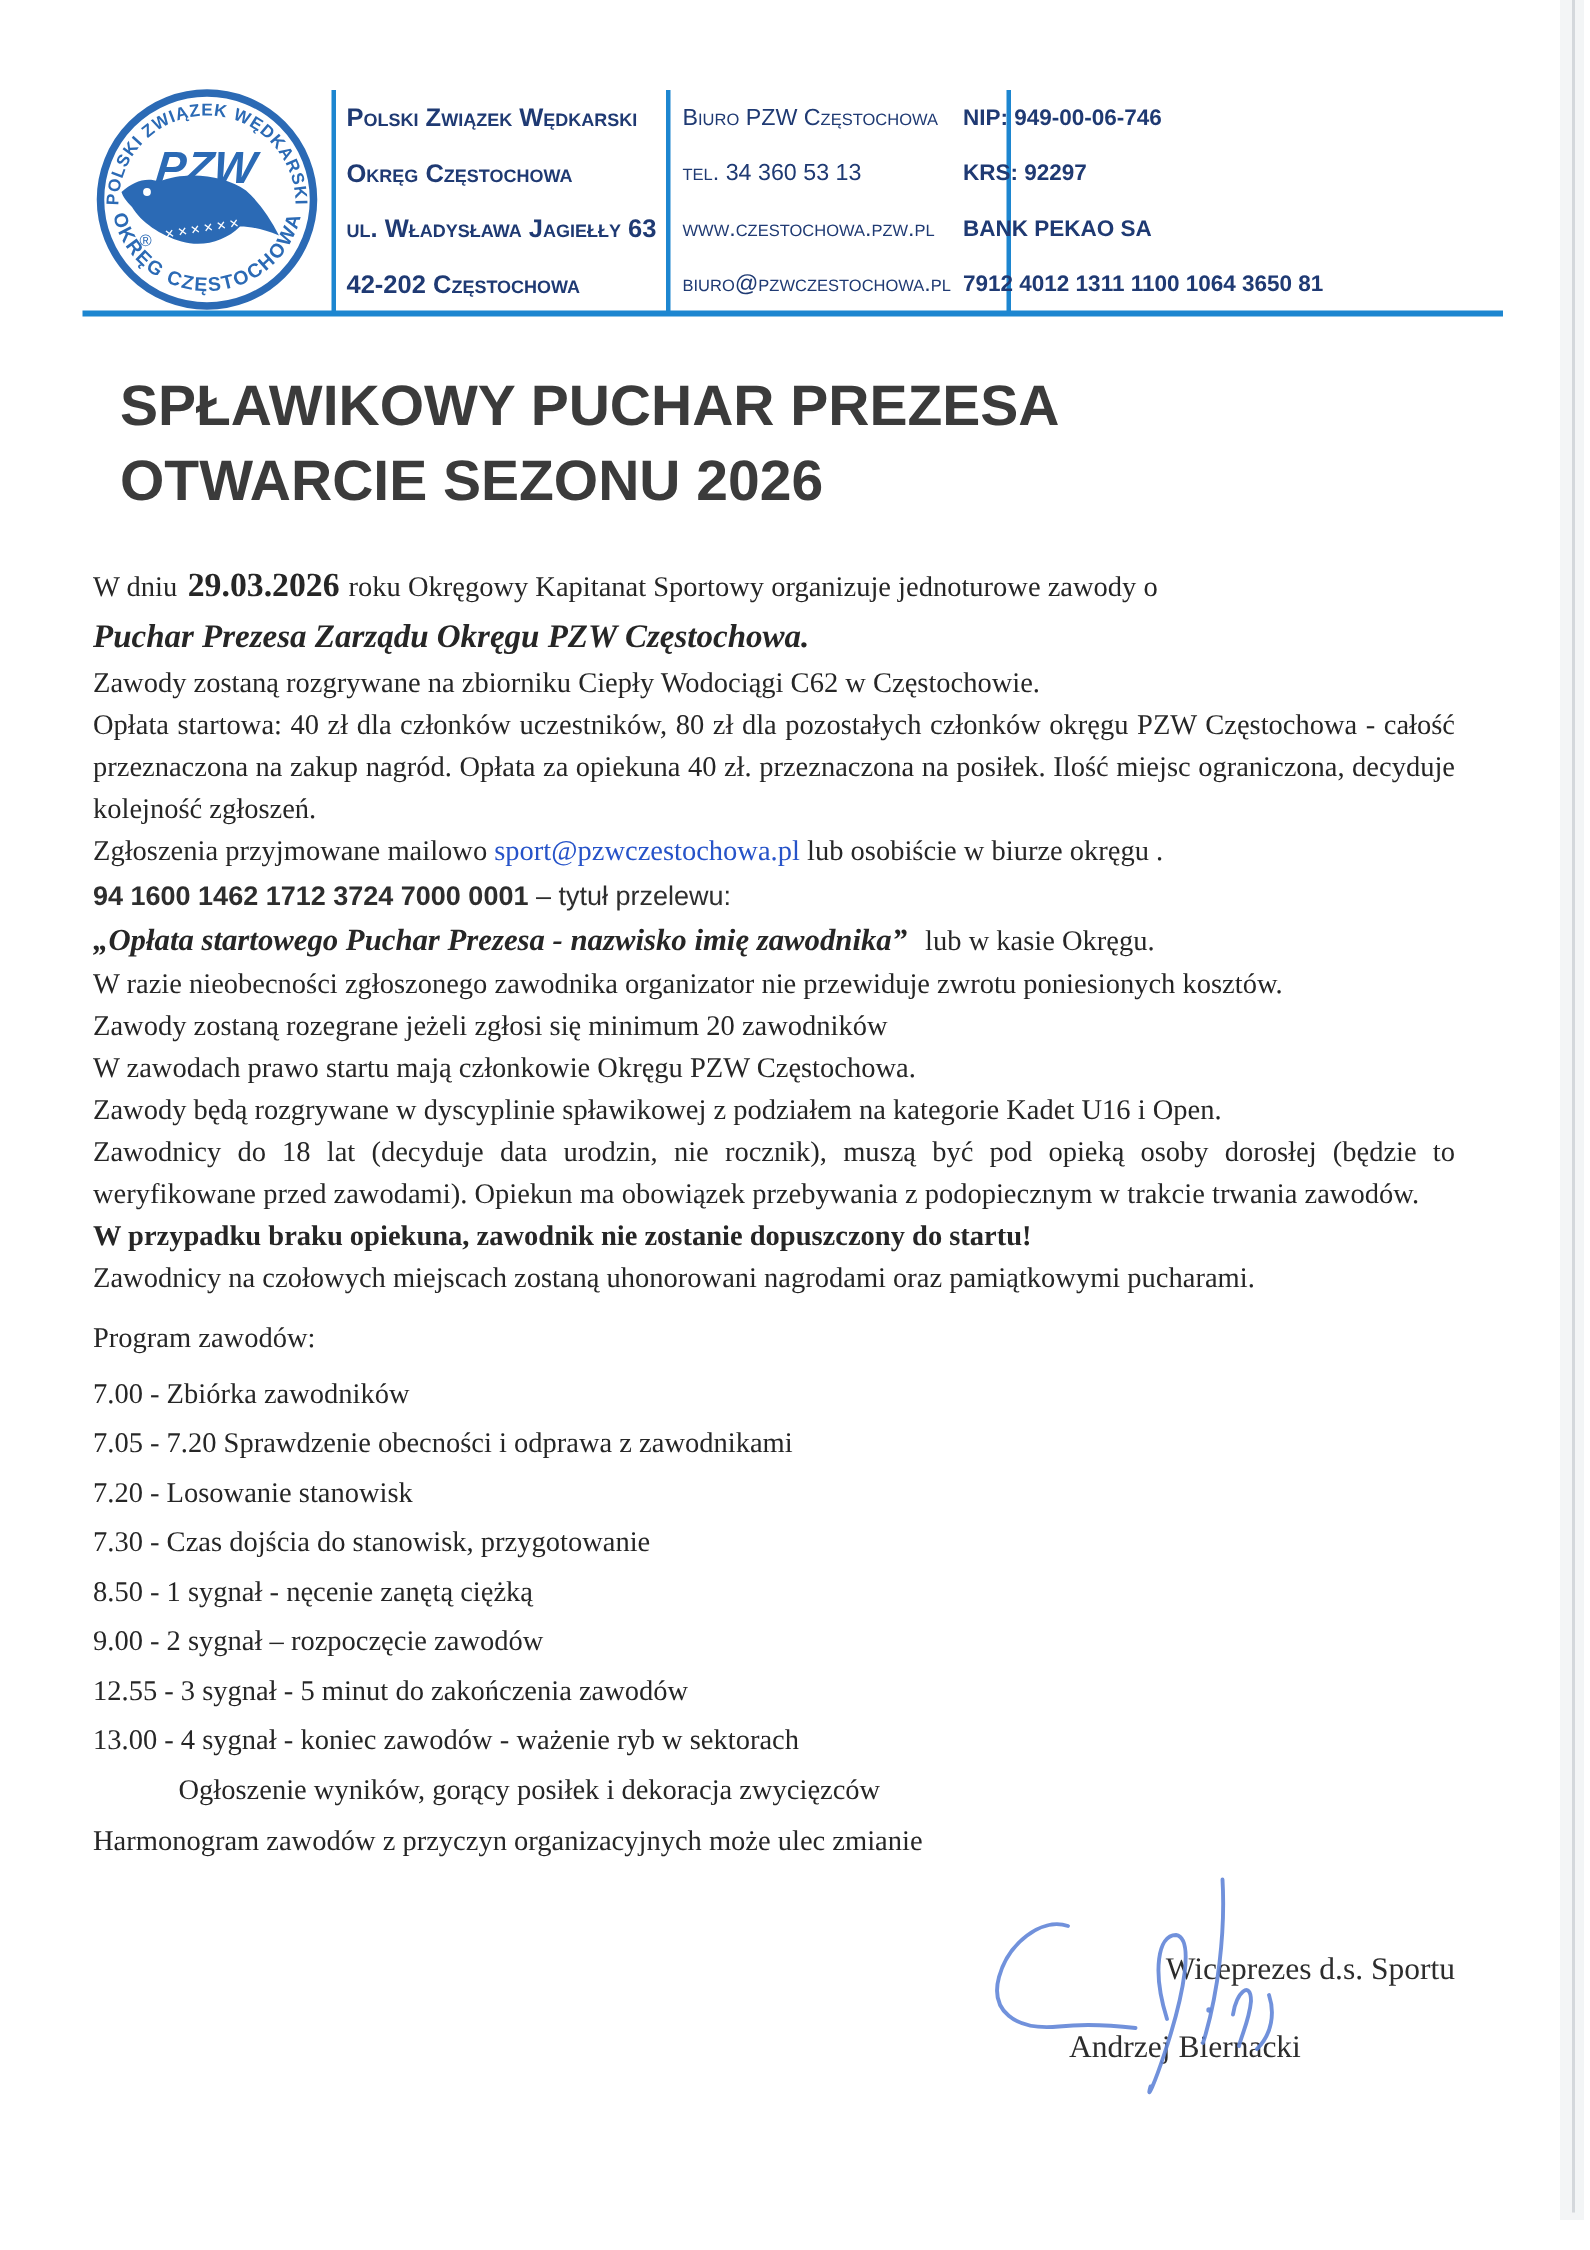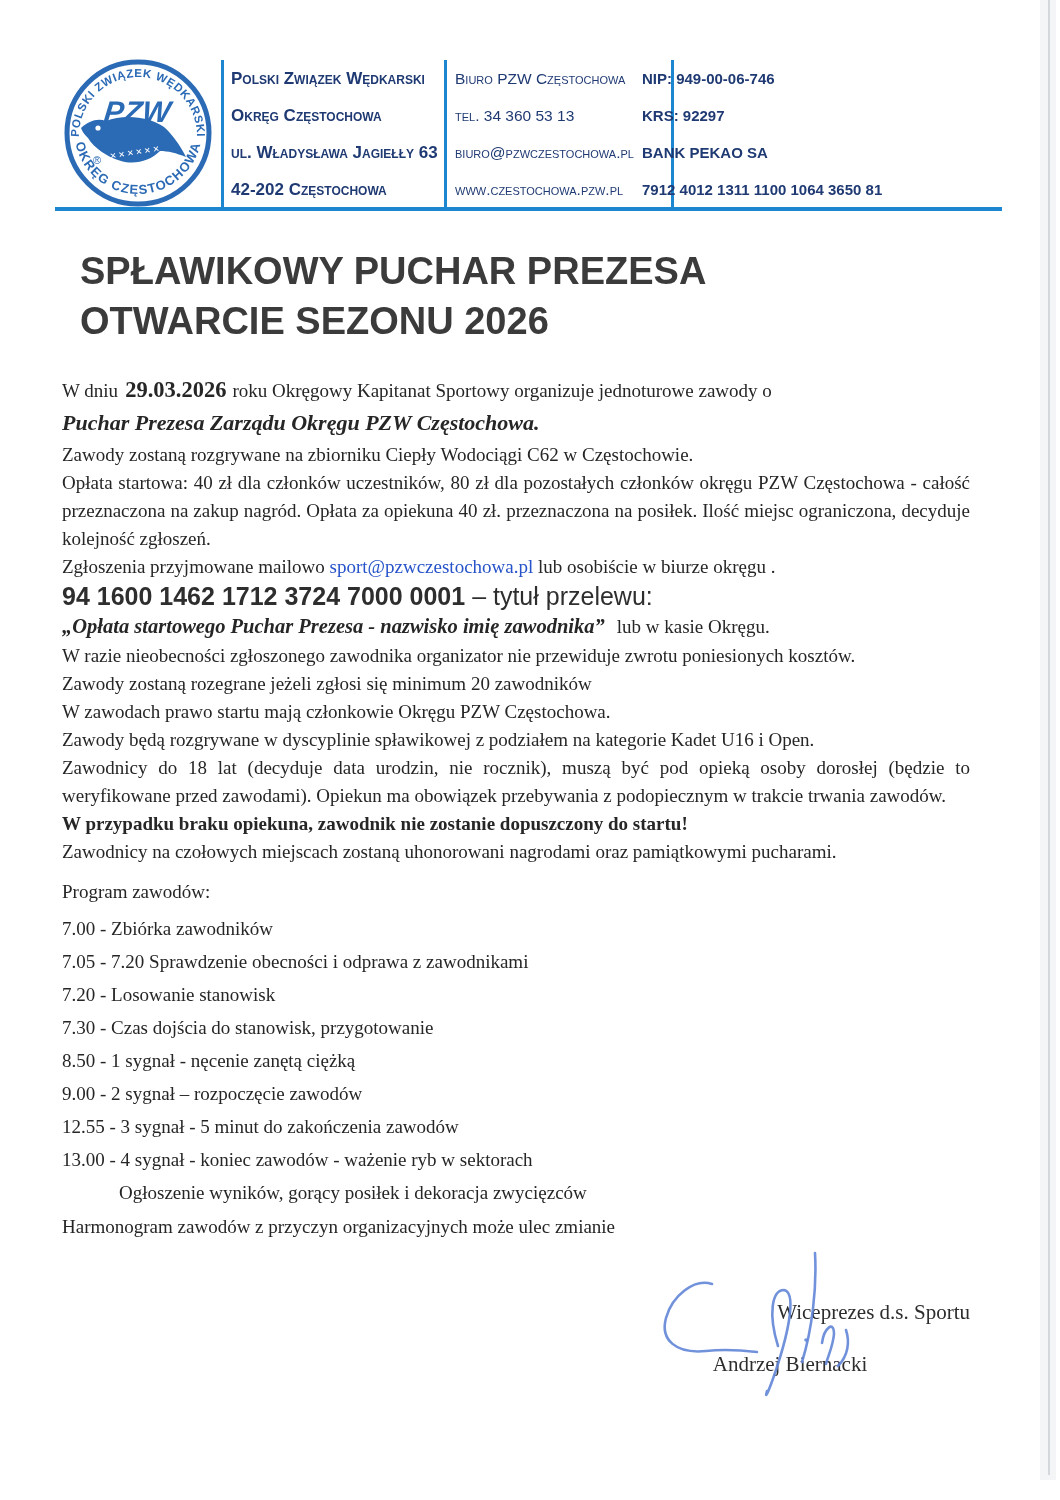--- a/index.html
+++ b/index.html
@@ -26,21 +26,21 @@
   }
   
   .content{position:absolute;left:62px;top:376px;width:908px;
     font-size:19px;line-height:28px;color:#262626;}
   .content p{margin:0;}
   .p-event{font-size:22px;line-height:36px;font-weight:700;font-style:italic;}
   .b{font-weight:400;}
   .p-fee,.p-minors{text-align:justify;}
   .intro-date{font-weight:700;font-size:22.5px;padding:0 6px 0 7px;}
   .email-link{color:#2653c9;}
-  .p-account{font-family:"Liberation Sans", sans-serif;font-size:25px;line-height:30px;color:#2e2e2e;}
+  .p-account{font-family:"Liberation Sans", sans-serif;font-size:18px;line-height:30px;color:#2e2e2e;}
   .acct-num{font-weight:700;}
   .p-ttitle{line-height:30px;}
   .quote-bold{font-weight:700;font-style:italic;font-size:20.5px;}
   .quote-rest{padding-left:12px;}
   .warn{font-weight:700;}
   .program-heading{margin-top:12px !important;}
   .program-item{margin-top:12px !important;line-height:21px;}
   .results-line{margin-top:12px !important;line-height:21px;padding-left:57px;}
   .schedule-note{margin-top:13px !important;line-height:21px;}
   
@@ -92,22 +92,22 @@
   <div class="hcol hcol2">
     <div class="hrow">Polski Związek Wędkarski</div>
     <div class="hrow">Okręg Częstochowa</div>
     <div class="hrow">ul. Władysława Jagiełły 63</div>
     <div class="hrow">42-202 Częstochowa</div>
   </div>
 
   <div class="hcol hcol3">
     <div class="hrow">Biuro PZW Częstochowa</div>
     <div class="hrow">tel. 34 360 53 13</div>
+    <div class="hrow">www.czestochowa.pzw.pl</div>
     <div class="hrow">biuro@pzwczestochowa.pl</div>
-    <div class="hrow">www.czestochowa.pzw.pl</div>
   </div>
 
   <div class="hcol hcol4">
     <div class="hrow">NIP: 949-00-06-746</div>
     <div class="hrow">KRS: 92297</div>
     <div class="hrow">BANK PEKAO SA</div>
     <div class="hrow">7912 4012 1311 1100 1064 3650 81</div>
   </div>
 
   <div class="doc-title">

